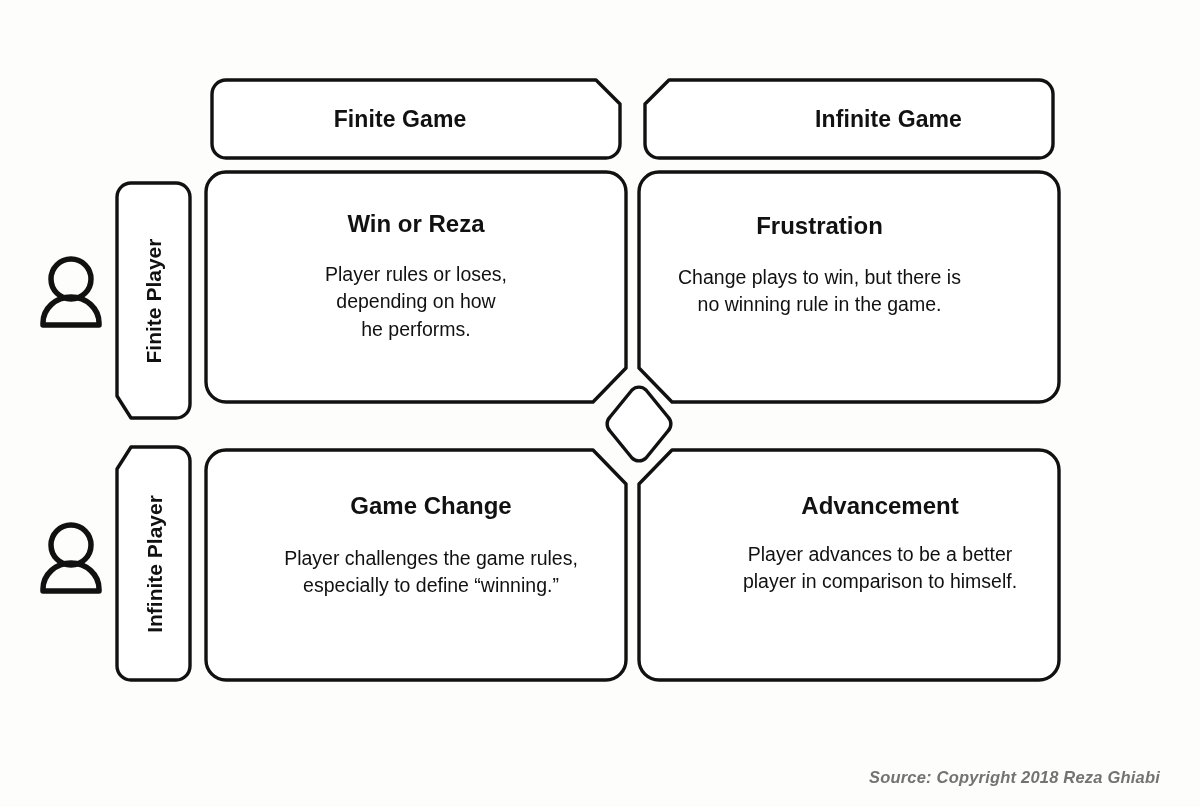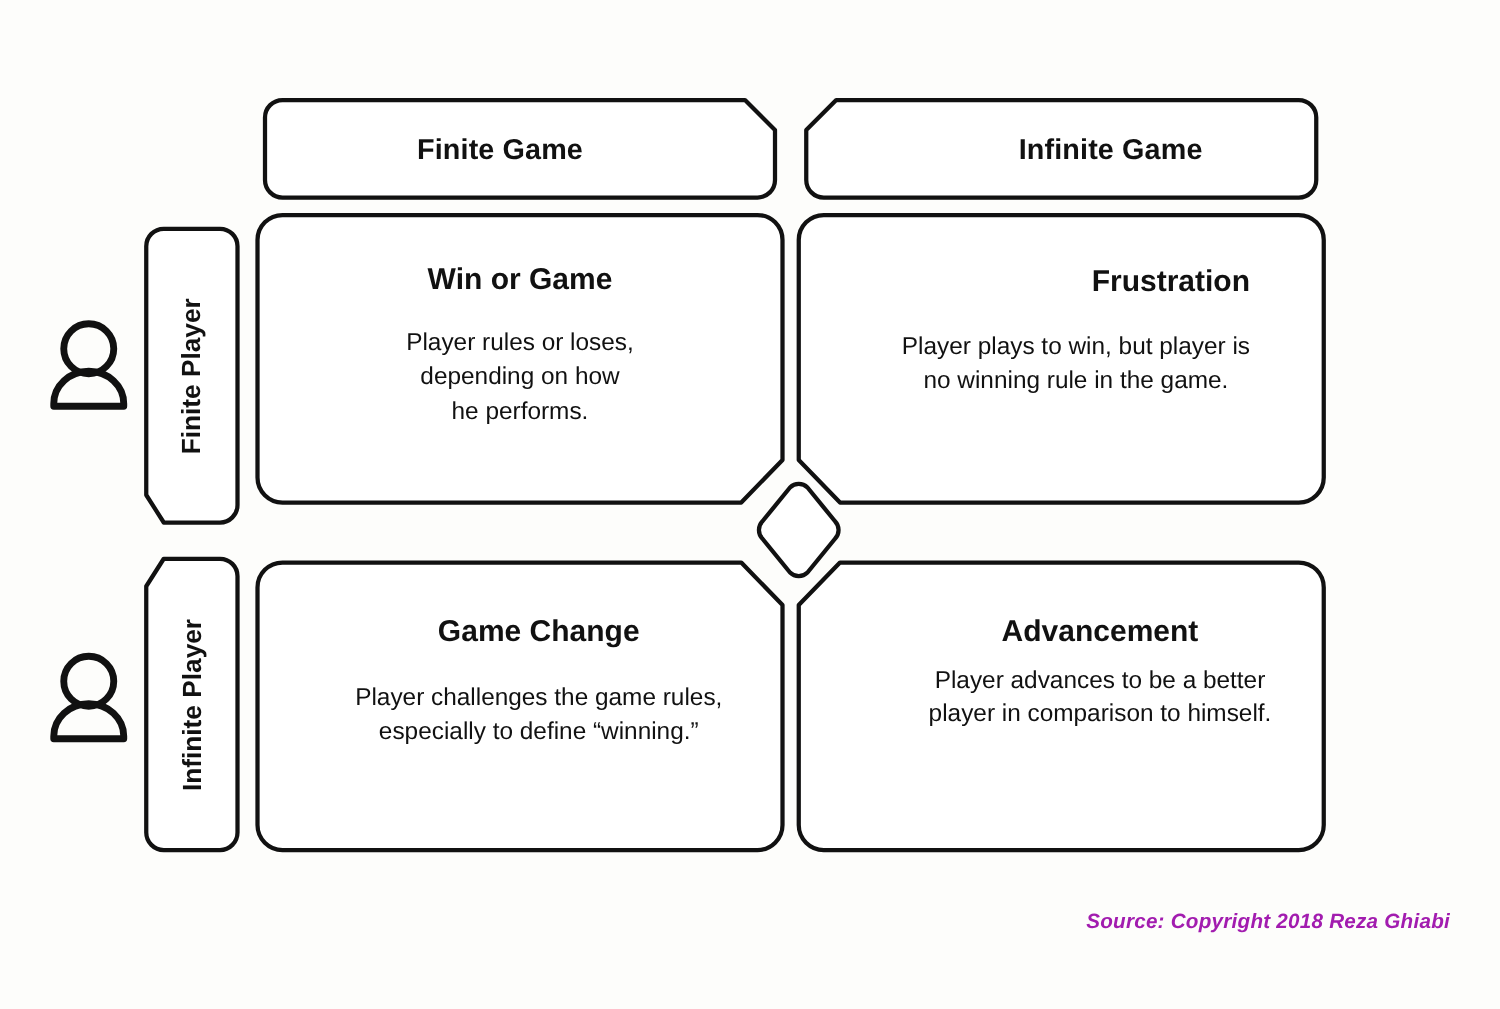--- a/index.html
+++ b/index.html
@@ -73,25 +73,25 @@
   }
   .card-desc {
     font-size: 19.5px;
     font-weight: normal;
     line-height: 1.42;
     white-space: pre-line;
   }
   .source-note {
     position: absolute;
     right: 40px;
-    top: 728px;
+    top: 768px;
     font-size: 16.5px;
     font-weight: bold;
     font-style: italic;
-    color: #a21caf;
+    color: #737373;
     letter-spacing: 0.2px;
   }
 </style>
 </head>
 <body>
 
 <div id="stage">
 
   <svg class="svg-layer" viewBox="0 0 1200 807">
 
@@ -202,39 +202,39 @@
 
   <div class="txt" style="left:-6px; top:284px; width:320px; height:34px; transform:rotate(-90deg);">
     <span class="row-label">Finite Player</span>
   </div>
 
   <div class="txt" style="left:-10px; top:547px; width:330px; height:34px; transform:rotate(-90deg);">
     <span class="row-label">Infinite Player</span>
   </div>
 
   <div class="txt card-body" style="left:206px; top:210px; width:420px; height:180px;">
-    <div class="card-title">Win or Game</div>
+    <div class="card-title">Win or Reza</div>
     <div class="card-desc" style="margin-top:22px;">Player rules or loses,
 depending on how
 he performs.</div>
   </div>
 
-  <div class="txt card-body" style="left:639px; top:212px; width:361px; height:180px;align-items:flex-end;">
+  <div class="txt card-body" style="left:639px; top:212px; width:361px; height:180px;">
     <div class="card-title">Frustration</div>
-    <div class="card-desc" style="margin-top:23px;">Player plays to win, but player is
+    <div class="card-desc" style="margin-top:23px;">Change plays to win, but there is
 no winning rule in the game.</div>
   </div>
 
   <div class="txt card-body" style="left:206px; top:492px; width:420px; height:160px;margin-left:15px;">
     <div class="card-title">Game Change</div>
     <div class="card-desc" style="margin-top:24px;">Player challenges the game rules,
 especially to define “winning.”</div>
   </div>
 
   <div class="txt card-body" style="left:639px; top:492px; width:482px; height:160px;">
     <div class="card-title">Advancement</div>
-    <div class="card-desc" style="margin-top:10px;">Player advances to be a better
+    <div class="card-desc" style="margin-top:20px;">Player advances to be a better
 player in comparison to himself.</div>
   </div>
 
   <div class="source-note">Source: Copyright 2018 Reza Ghiabi</div>
 
 </div>
 
 </body></html>

